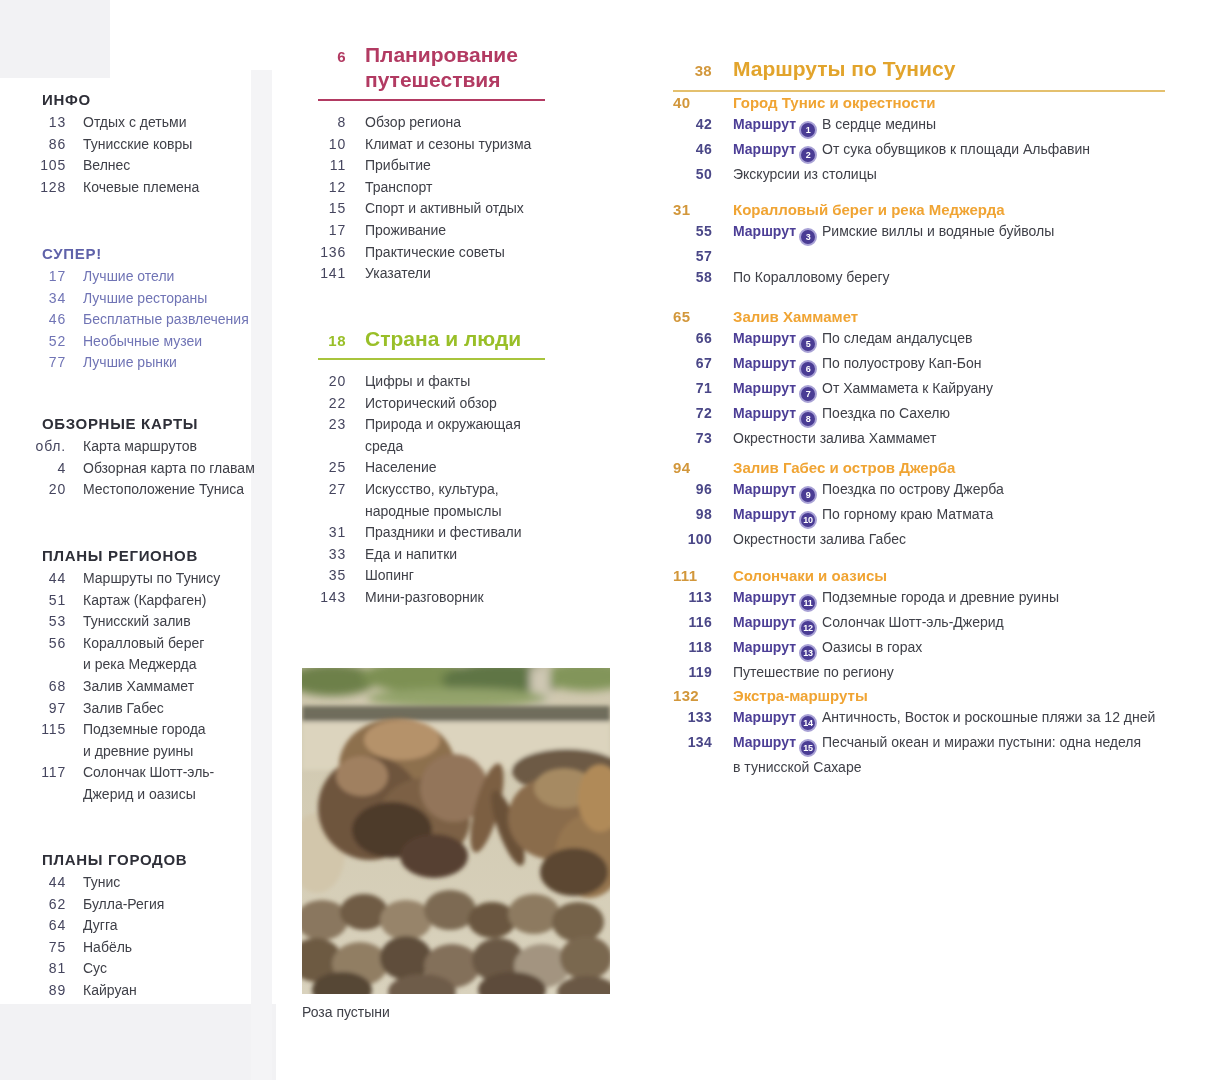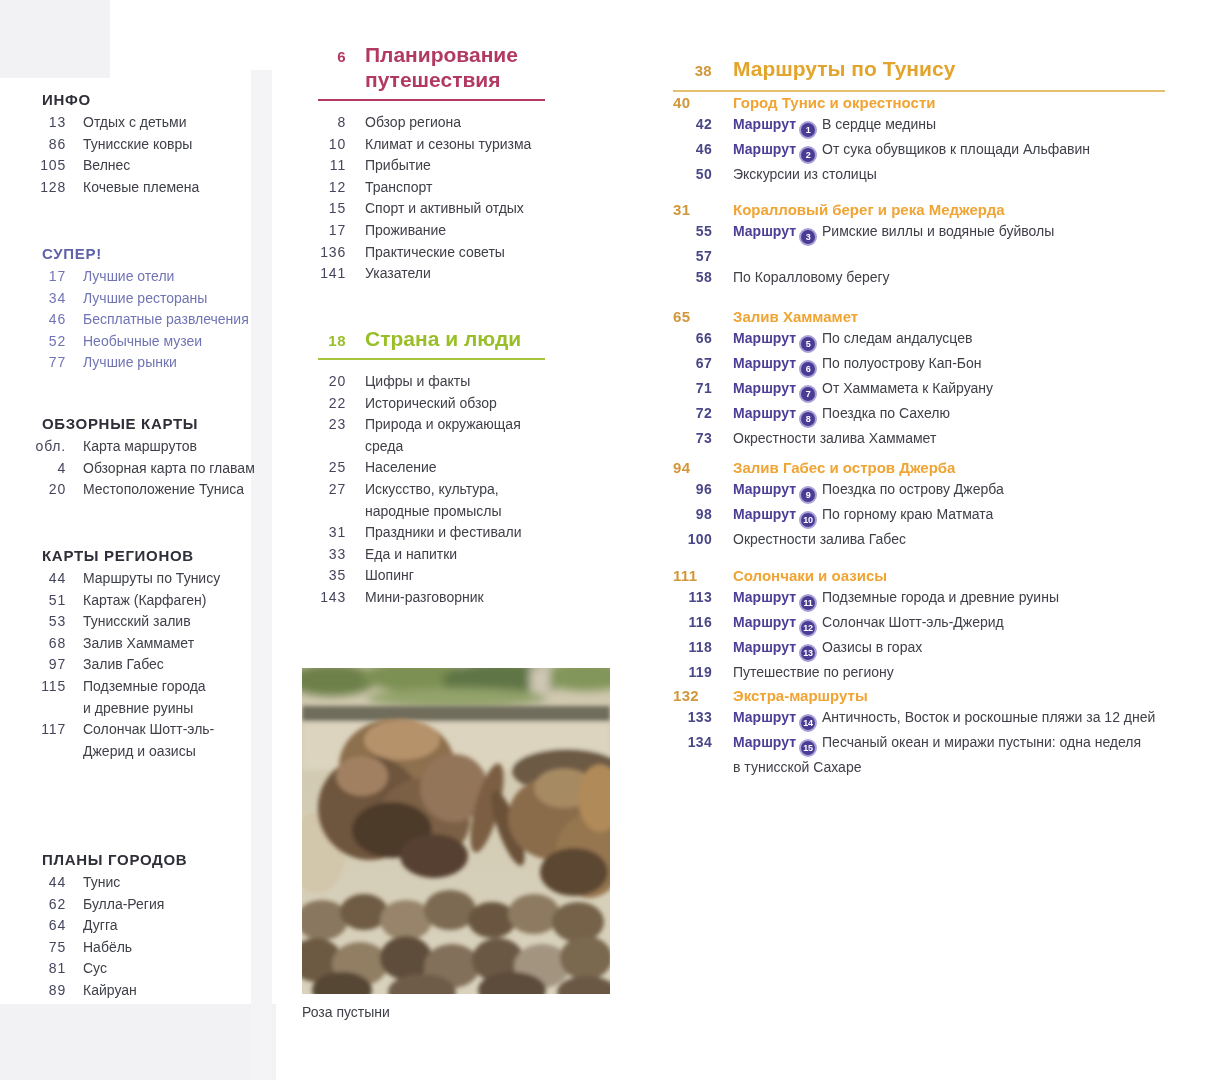--- a/index.html
+++ b/index.html
@@ -126,32 +126,37 @@
       <div class="row">
         <span class="num">4</span>
         <span class="lbl">Обзорная карта по главам</span>
       </div>
       <div class="row">
         <span class="num">20</span>
         <span class="lbl">Местоположение Туниса</span>
       </div>
     </div>
     <div class="side-sec ss-3">
-      <div class="side-head">КАРТЫ РЕГИОНОВ</div>
+      <div class="side-head">ПЛАНЫ РЕГИОНОВ</div>
       <div class="row">
         <span class="num">44</span>
         <span class="lbl">Маршруты по Тунису</span>
       </div>
       <div class="row">
         <span class="num">51</span>
         <span class="lbl">Картаж (Карфаген)</span>
       </div>
       <div class="row">
         <span class="num">53</span>
         <span class="lbl">Тунисский залив</span>
+      </div>
+      <div class="row">
+        <span class="num">56</span>
+        <span class="lbl">Коралловый берег
+и река Меджерда</span>
       </div>
       <div class="row">
         <span class="num">68</span>
         <span class="lbl">Залив Хаммамет</span>
       </div>
       <div class="row">
         <span class="num">97</span>
         <span class="lbl">Залив Габес</span>
       </div>
       <div class="row">

